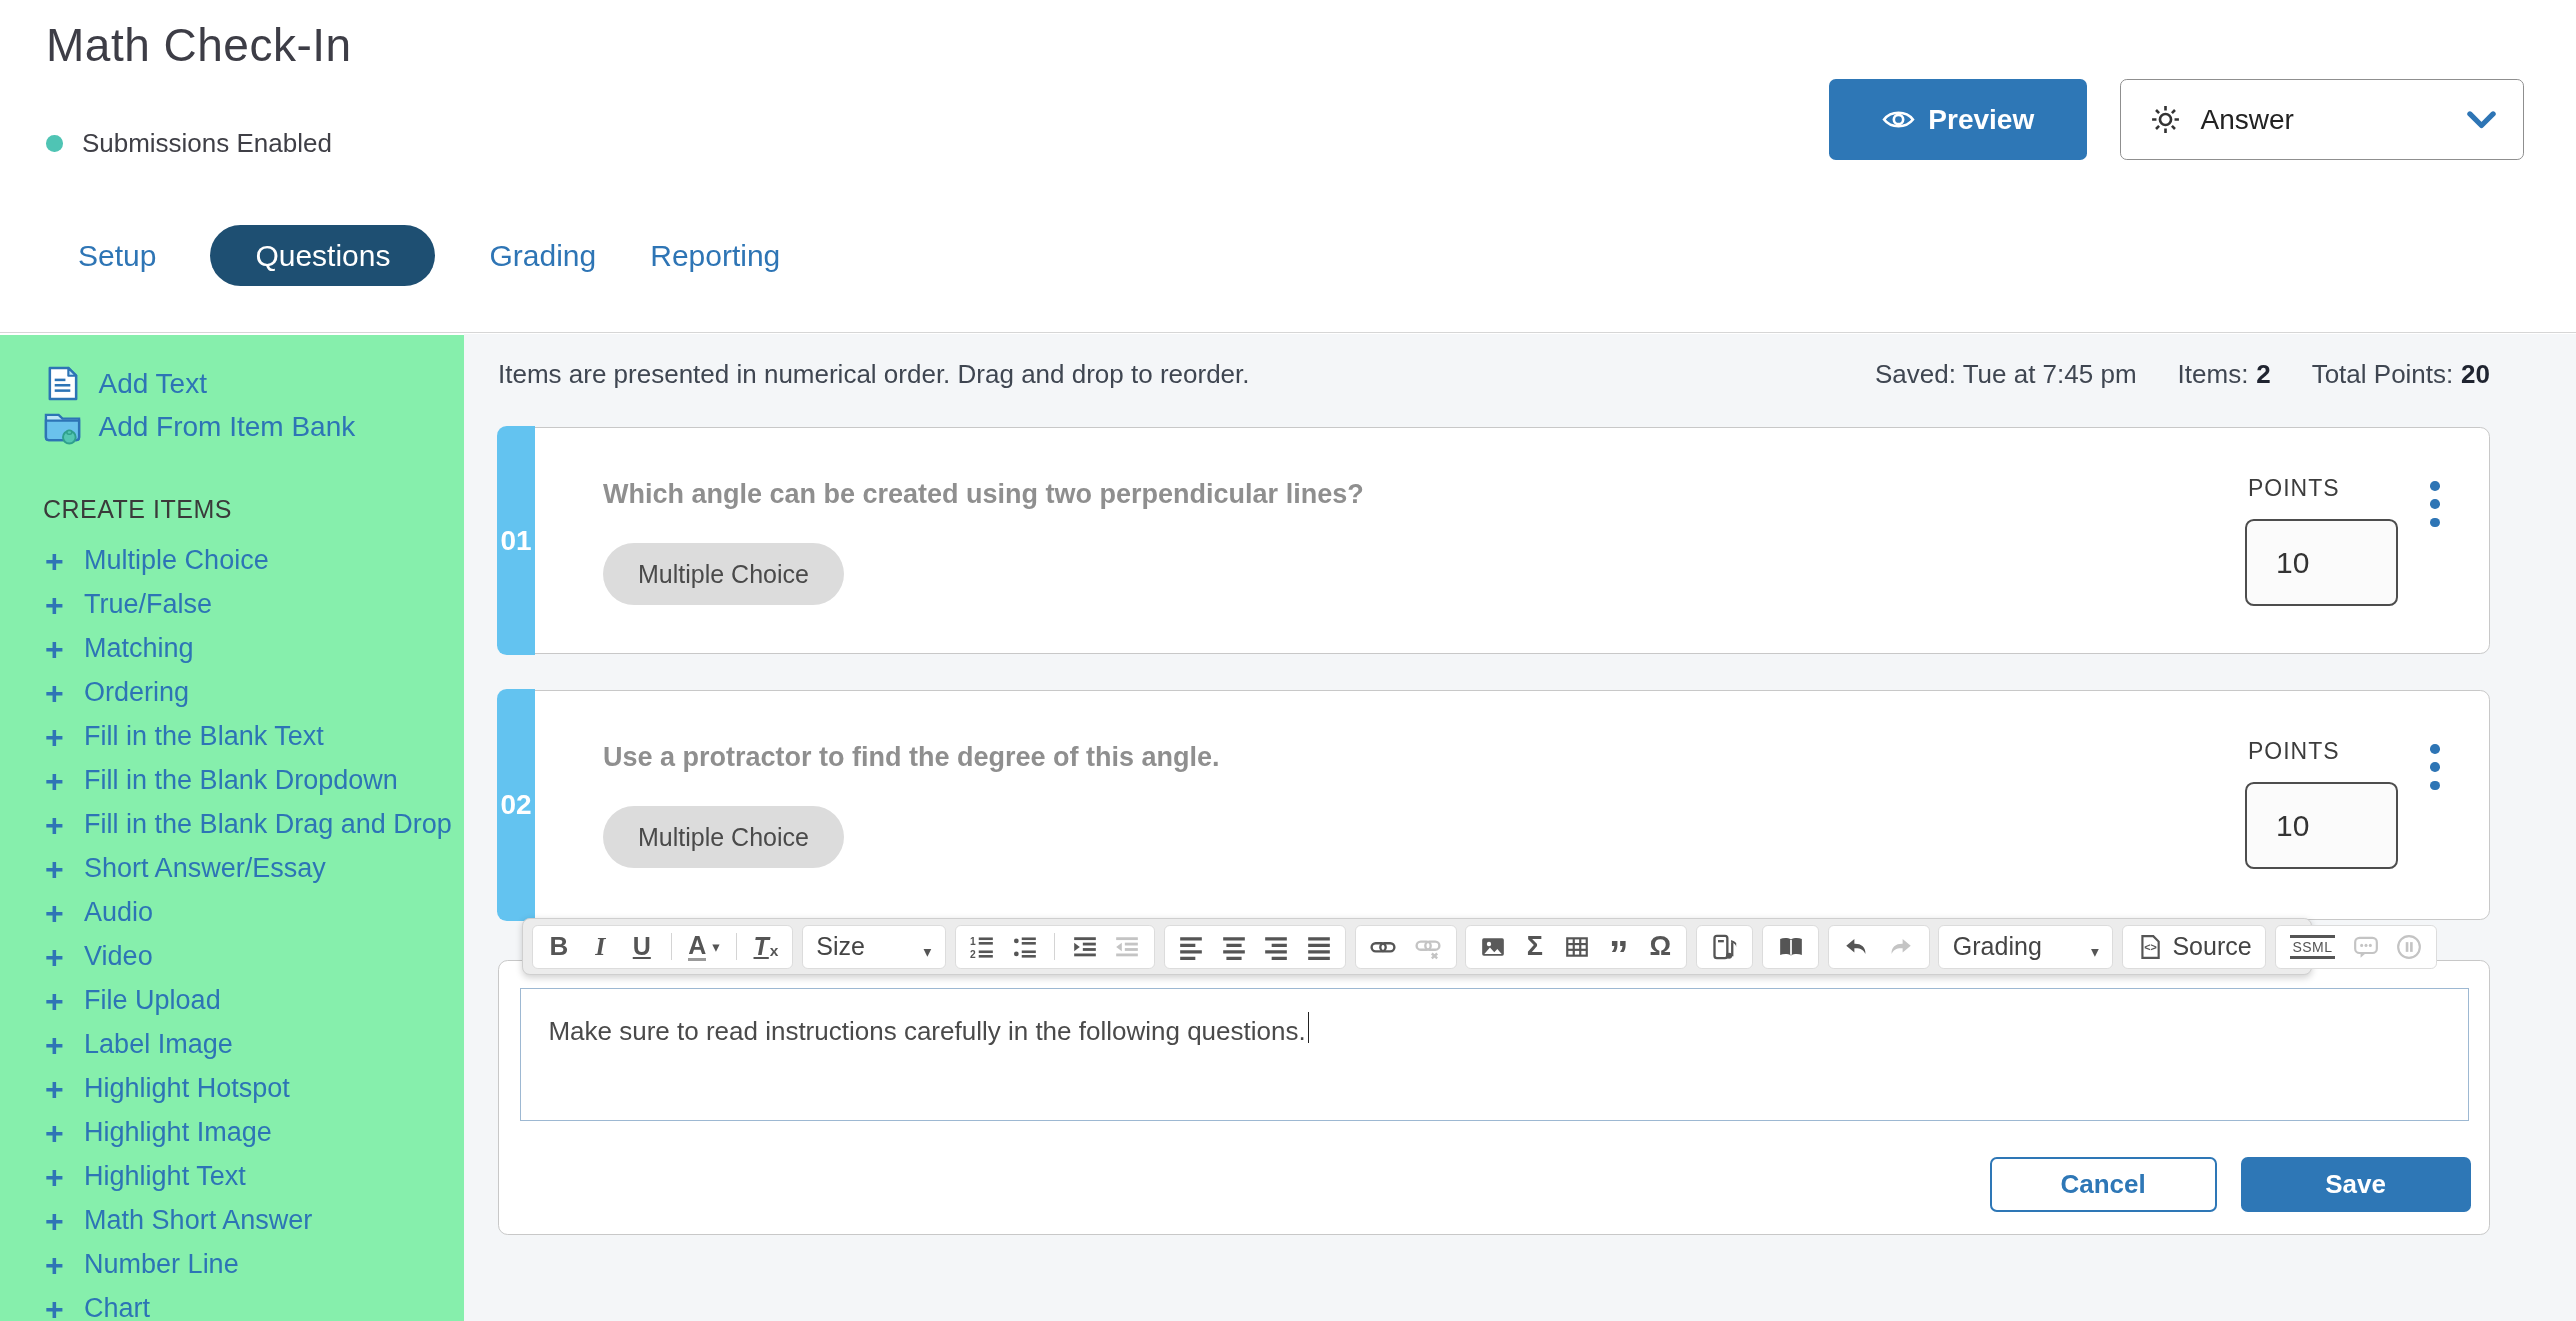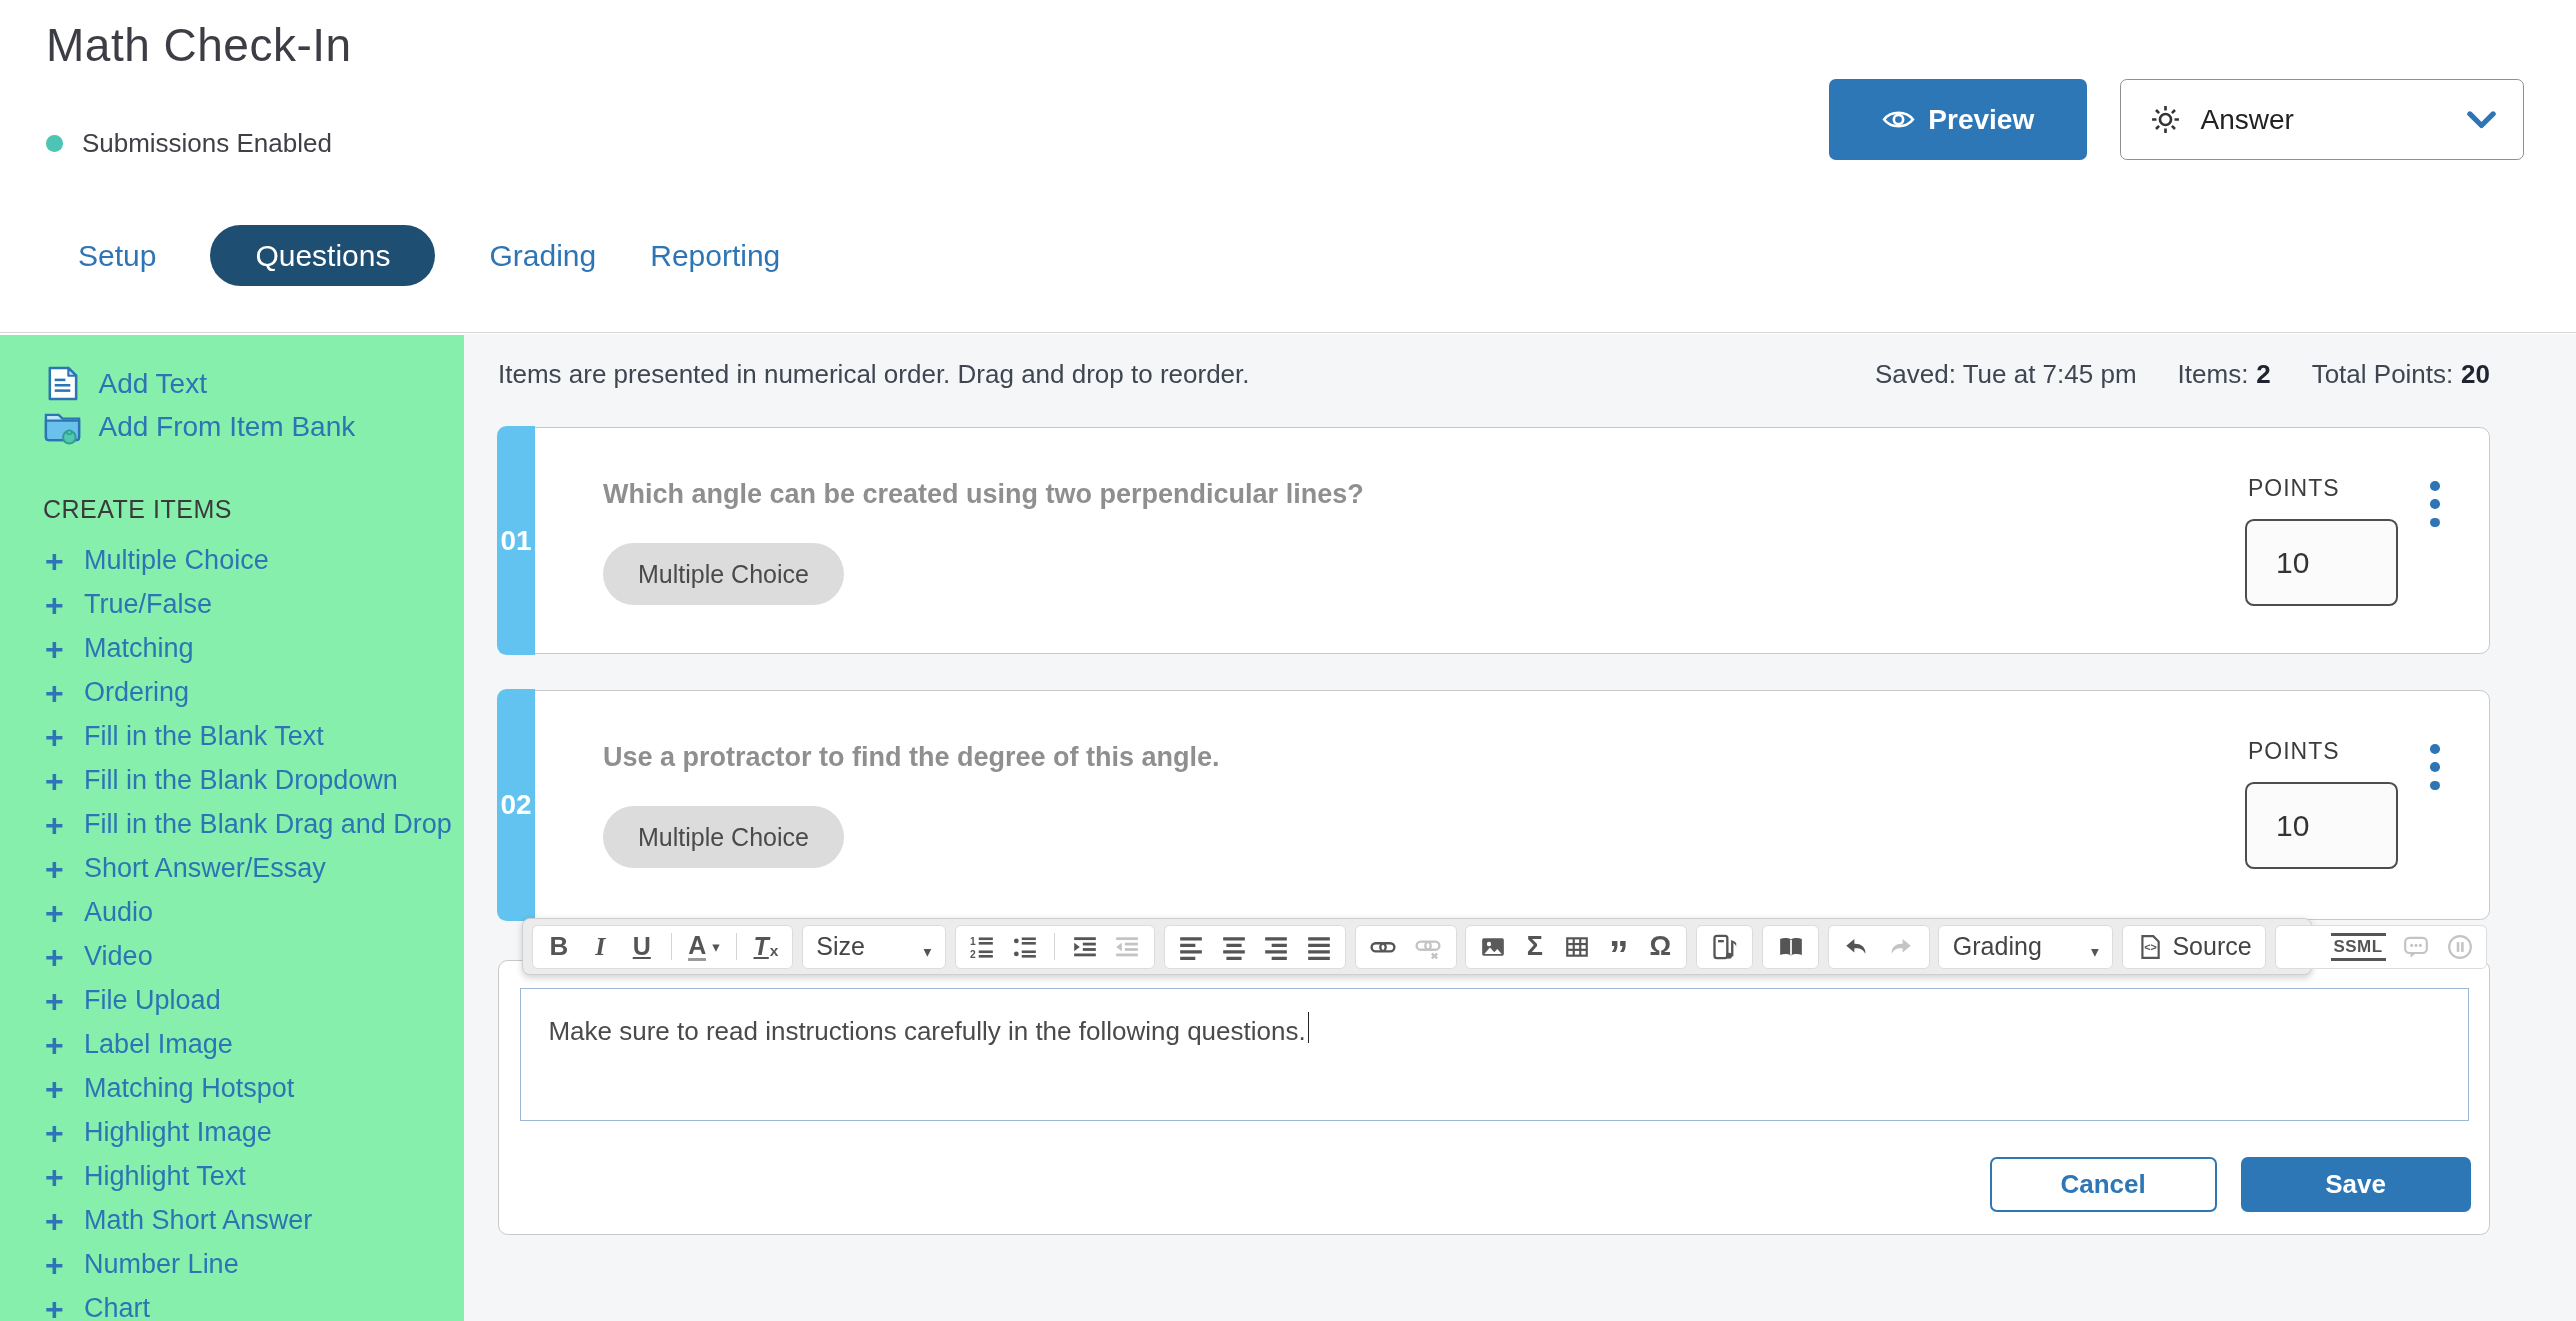--- a/index.html
+++ b/index.html
@@ -69,21 +69,21 @@
   .glyph-u { font-size:25px; font-weight:700; text-decoration:underline; }
   .color-a { font-size:25px; font-weight:800; border-bottom:3.9px solid #9a9a9a; line-height:1.05; }
   .mini-caret { font-size:14.6px; color:#555; margin-left:5.8px; }
   .tx-t { font-size:25px; font-weight:700; font-style:italic; text-decoration:underline; }
   .tx-x { font-size:15.5px; font-weight:700; margin-left:1px; margin-bottom:-9.7px; }
   .drop { min-width:115px; display:flex; align-items:flex-end; justify-content:space-between; font-size:25px; color:#444; cursor:pointer; gap:16px; }
   .drop .caret { font-size:15.5px; color:#555; }
   .glyph-sym { font-size:27px; font-weight:600; }
   .glyph-quote { font-size:39px; font-weight:800; line-height:.5; margin-top:15.5px; }
   .src-btn { display:flex; align-items:center; gap:9.7px; font-size:25px; color:#444; cursor:pointer; }
-  .ssml-badge { font-size:17px; font-weight:700; color:#555; border-top:3.9px solid #555; border-bottom:3.9px solid #555; padding:1px 2.9px; letter-spacing:0.5px;margin-left:41px; }
+  .ssml-badge { font-size:14px; font-weight:400; color:#555; border-top:3.9px solid #555; border-bottom:3.9px solid #555; padding:1px 2.9px; letter-spacing:0.5px; }
   .disabled svg, .disabled { opacity:1; }
 
   
   .editor-area { position:absolute; left:21.4px; top:27px; width:1949px; height:133px; background:#fff; border:1.9px solid #9db8d2; padding:23px 27px; }
   .editor-text { font-size:26px; color:#4a4a4a; }
   .caret-bar { display:inline-block; width:1.9px; height:31px; background:#222; vertical-align:text-bottom; margin-left:1.9px; }
 
   .editor-actions { position:absolute; right:18.4px; bottom:22px; display:flex; gap:24px; }
   .btn-cancel { width:227px; height:55px; background:#fff; border:2.9px solid #2e77b6; border-radius:6.8px; color:#2e77b6; font-size:26px; font-weight:700; cursor:pointer; font-family:inherit; }
   .btn-save { width:230px; height:55px; background:#2e77b6; border:none; border-radius:6.8px; color:#fff; font-size:26px; font-weight:700; cursor:pointer; font-family:inherit; }
@@ -208,21 +208,21 @@
       <div class="citem">
           <span class="plus">+</span>
           <span class="lbl">File Upload</span>
         </div>
       <div class="citem">
           <span class="plus">+</span>
           <span class="lbl">Label Image</span>
         </div>
       <div class="citem">
           <span class="plus">+</span>
-          <span class="lbl">Matching Hotspot</span>
+          <span class="lbl">Highlight Hotspot</span>
         </div>
       <div class="citem">
           <span class="plus">+</span>
           <span class="lbl">Highlight Image</span>
         </div>
       <div class="citem">
           <span class="plus">+</span>
           <span class="lbl">Highlight Text</span>
         </div>
       <div class="citem">

